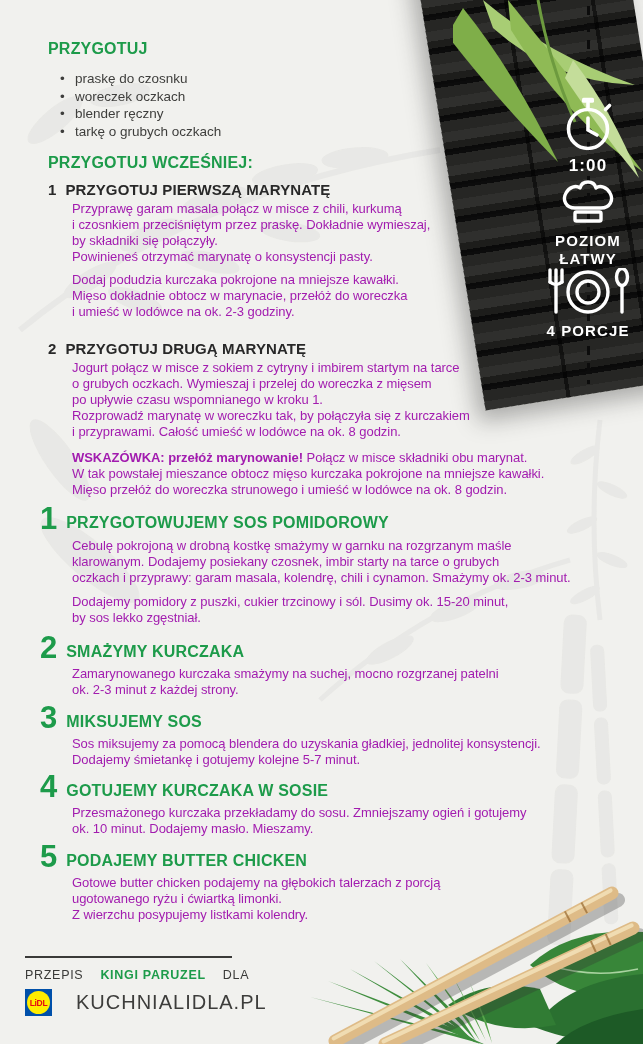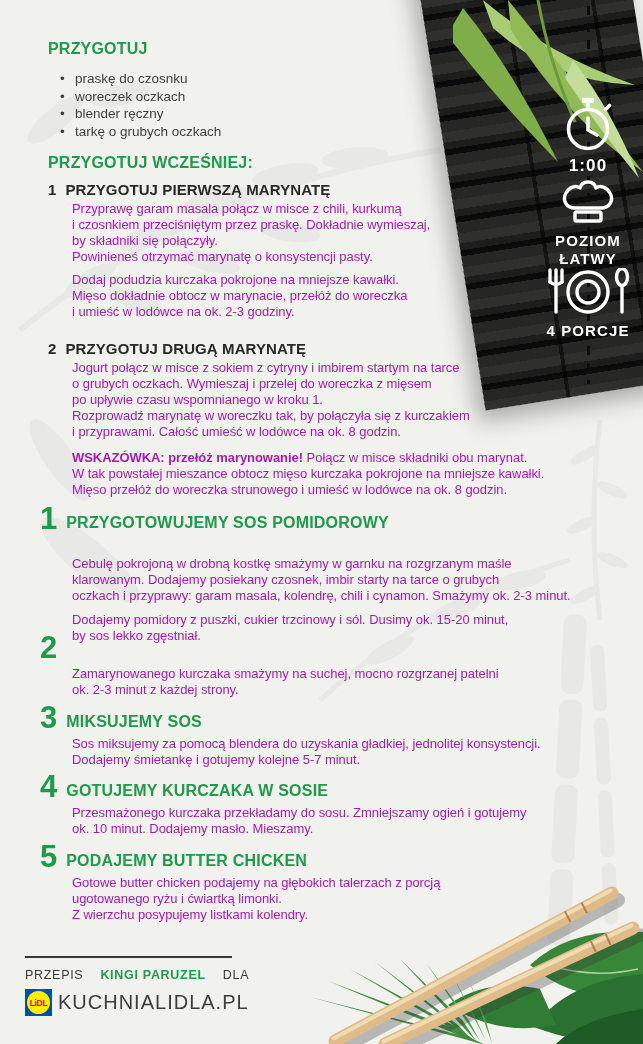--- a/index.html
+++ b/index.html
@@ -51,33 +51,33 @@
   .substep h3 .num{margin-right:9px;}
   .substep .p{margin-left:24px;}
   .substep .p + .p{margin-top:7px;}
   #sec-sub1{top:181px;}
   #sec-sub2{top:340px;}
   #sec-tip{top:450px;left:72px;width:560px;}
   .bigstep{left:40px;width:592px;}
   .bigstep .head{display:flex;align-items:flex-end;}
   .big-num{font-size:31px;line-height:30px;font-weight:800;color:#1d9b4a;}
   .big-title{font-size:16px;font-weight:800;color:#1d9b4a;letter-spacing:.2px;margin:0 0 2px 9px;}
-  .bigstep .p{margin-left:32px;margin-top:22px;}
+  .bigstep .p{margin-left:32px;margin-top:4px;}
   .bigstep .p + .p{margin-top:8px;}
   #sec-big1{top:504px;}
   #sec-big2{top:633px;}  #sec-big2 .p{margin-top:3px;}
   #sec-big3{top:703px;}  #sec-big3 .p{margin-top:3px;}
   #sec-big4{top:772px;}  #sec-big4 .p{margin-top:3px;}
   #sec-big5{top:842px;}  #sec-big5 .p{margin-top:3px;}
   
   .footer{position:absolute;left:25px;top:956px;z-index:5;}
   .f-line{width:207px;height:2px;background:#3a3a38;}
   .byline{margin-top:10px;font-size:12.5px;letter-spacing:.7px;color:#3a3a38;display:flex;gap:17px;}
   .byline .author{color:#1d9b4a;font-weight:800;}
-  .siterow{margin-top:7px;display:flex;align-items:center;gap:6px;}
+  .siterow{margin-top:7px;display:flex;align-items:center;gap:24px;}
   .lidl-logo{width:27px;height:27px;background:#0050aa;display:flex;align-items:center;justify-content:center;}
   .lidl-logo .disc{width:23px;height:23px;border-radius:50%;background:#ffed00;display:flex;align-items:center;justify-content:center;}
   .lidl-logo .disc span{font-size:8.5px;font-weight:800;color:#e60a14;letter-spacing:-.3px;}
   .site{font-size:20px;letter-spacing:1px;color:#3d3d3b;}
 </style>
 </head>
 <body>
 
 <div class="page">
 
@@ -226,20 +226,21 @@
     <p class="p">Cebulę pokrojoną w drobną kostkę smażymy w garnku na rozgrzanym maśle
 klarowanym. Dodajemy posiekany czosnek, imbir starty na tarce o grubych
 oczkach i przyprawy: garam masala, kolendrę, chili i cynamon. Smażymy ok. 2-3 minut.</p>
     <p class="p">Dodajemy pomidory z puszki, cukier trzcinowy i sól. Dusimy ok. 15-20 minut,
 by sos lekko zgęstniał.</p>
   </div>
 
   <div class="sec bigstep" id="sec-big2">
     <div class="head">
       <div class="big-num">2</div>
+      <h2 class="big-title">SMAŻYMY KURCZAKA</h2>
     </div>
     <p class="p">Zamarynowanego kurczaka smażymy na suchej, mocno rozgrzanej patelni
 ok. 2-3 minut z każdej strony.</p>
   </div>
 
   <div class="sec bigstep" id="sec-big3">
     <div class="head">
       <div class="big-num">3</div>
       <h2 class="big-title">MIKSUJEMY SOS</h2>
     </div>

